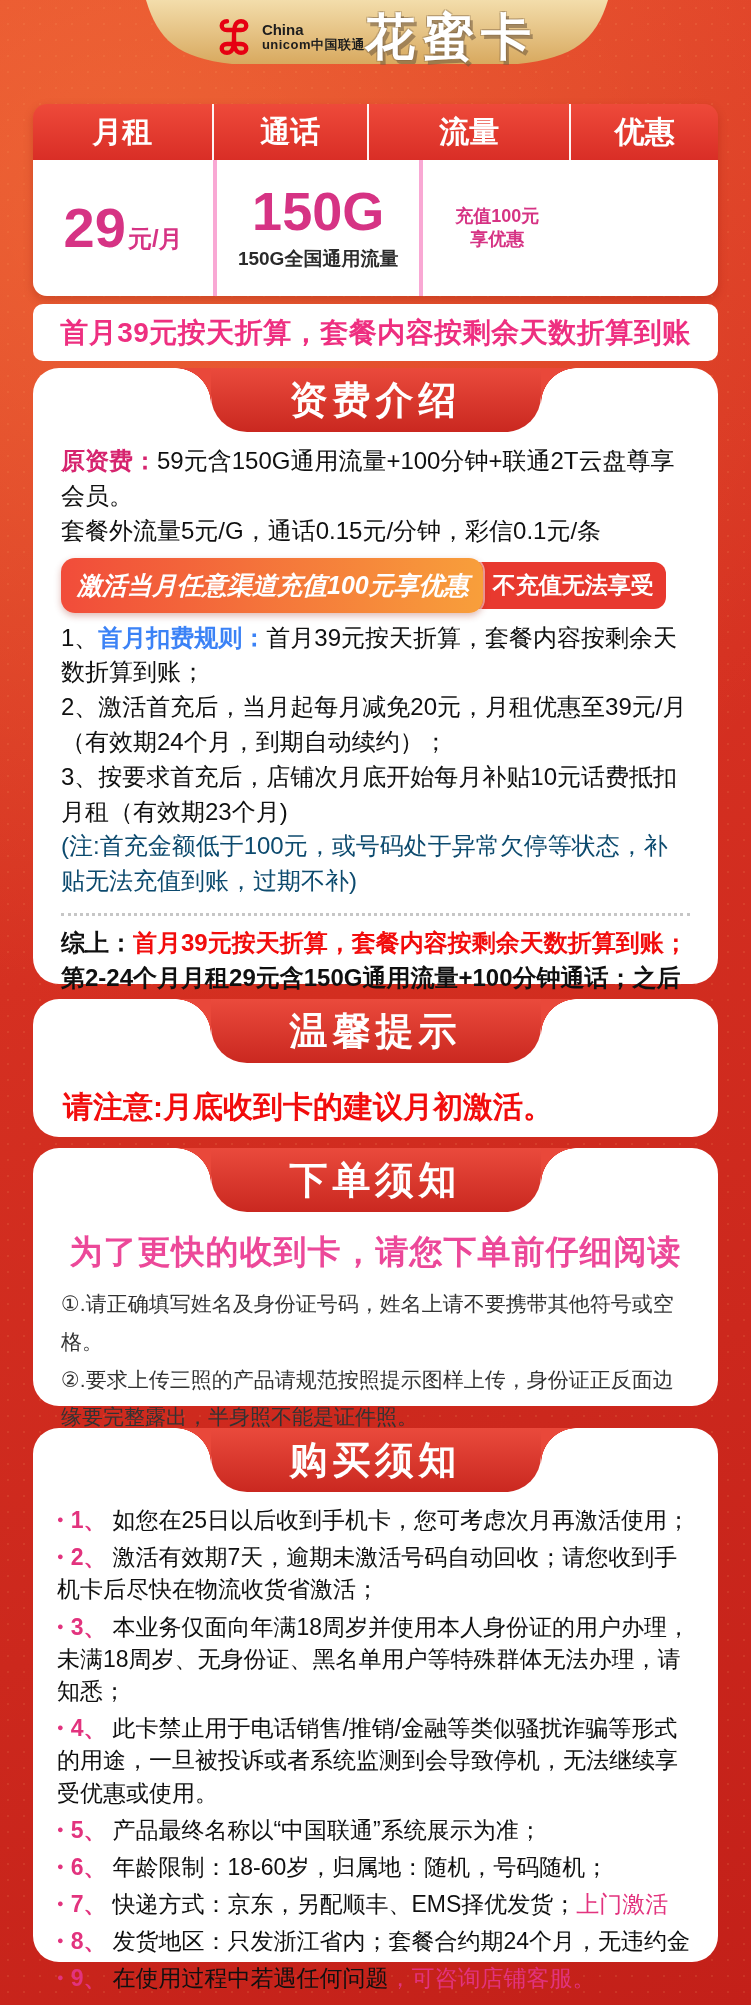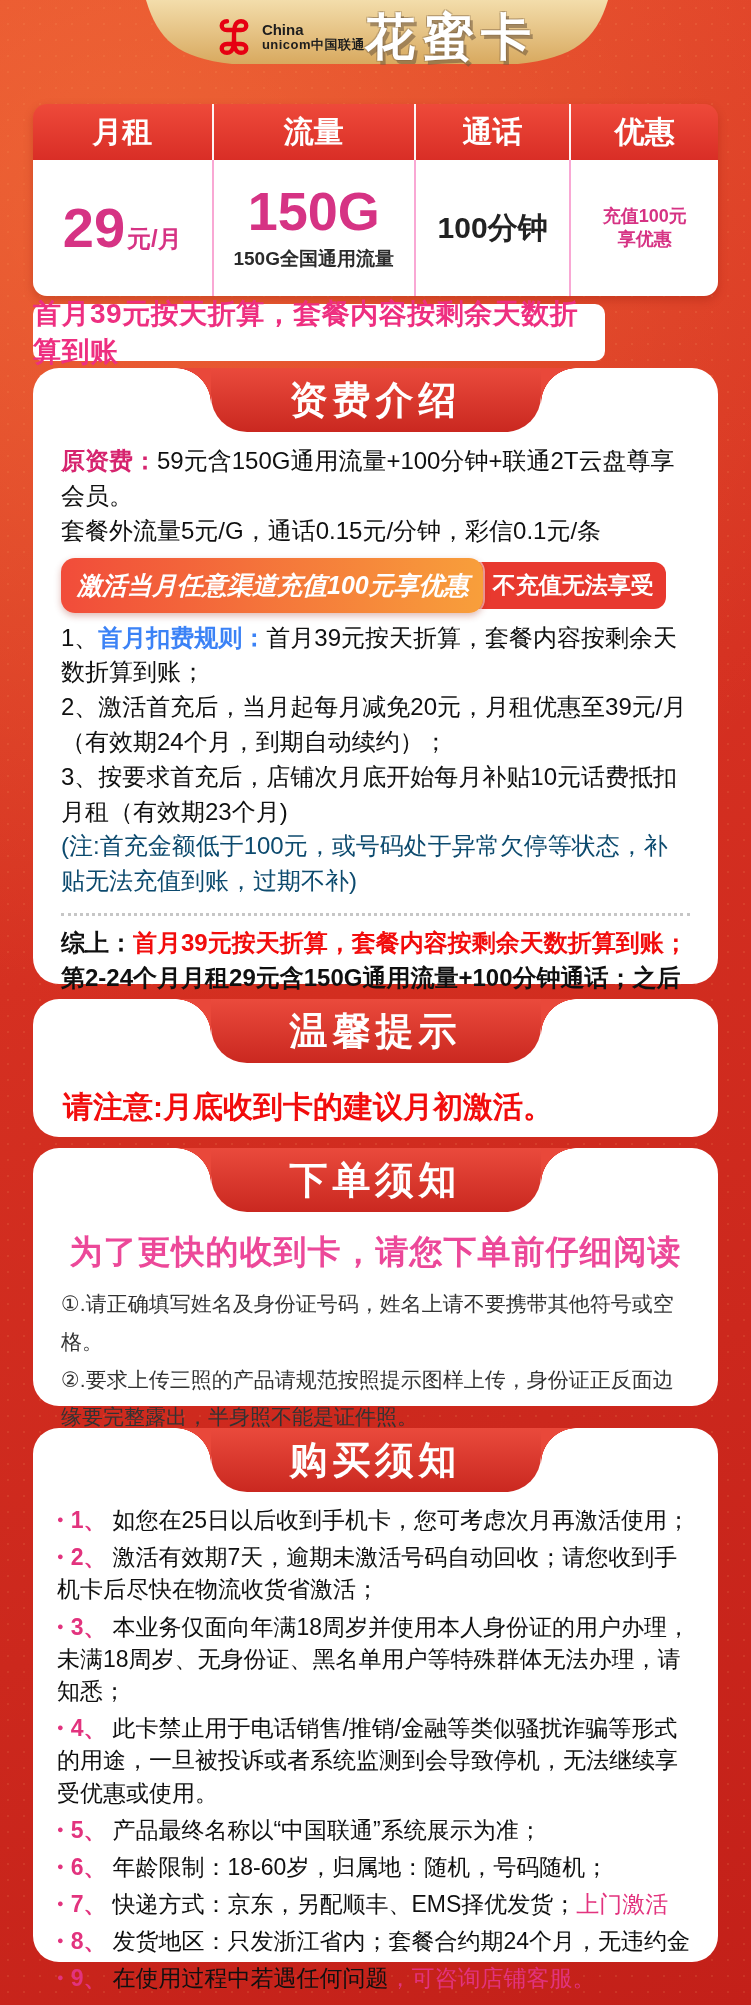--- a/index.html
+++ b/index.html
@@ -24,31 +24,31 @@
   .page-title{
     font-size:50px;font-weight:900;color:#fff;letter-spacing:8px;
     text-shadow:3px 4px 0 rgba(110,85,60,.55),-1px -1px 0 rgba(110,85,60,.3),1px -1px 0 rgba(110,85,60,.3),-1px 1px 0 rgba(110,85,60,.3);
   }
   
   .table-card{position:absolute;left:33px;top:104px;width:685px;border-radius:14px;overflow:hidden;box-shadow:0 4px 10px rgba(120,10,5,.25);}
   .table-head{display:flex;height:56px;background:linear-gradient(180deg,#ee4a3a,#d92e26);}
   .th{display:flex;align-items:center;justify-content:center;color:#fff;font-size:30px;font-weight:800;border-left:2px solid rgba(255,255,255,.95);}
   .th:first-child{border-left:none;}
   .table-body{display:flex;height:136px;background:#fff;}
-  .td{display:flex;flex-direction:column;align-items:center;justify-content:center;border-left:2px solid #f9a8d4;}
+  .td{display:flex;flex-direction:column;align-items:center;justify-content:center;border-left:4px solid #f9a8d4;}
   .td:first-child{border-left:none;}
   .c1{width:26.3%;} .c2{width:29.5%;} .c3{width:22.6%;} .c4{width:21.6%;}
   .fee-row{display:flex;align-items:baseline;}
   .big-pink{font-size:56px;font-weight:900;color:#d63384;line-height:1;}
   .fee-unit{font-size:24px;font-weight:800;color:#d63384;margin-left:2px;}
   .data-note{font-size:19px;color:#2b2b2b;margin-top:8px;font-weight:600;}
   .voice{font-size:30px;color:#222;font-weight:600;}
   .discount{font-size:18px;font-weight:800;color:#d63384;text-align:center;line-height:1.3;}
   
-  .banner{position:absolute;left:33px;top:304px;width:572px;height:57px;background:#fff;border-radius:10px;
+  .banner{position:absolute;left:33px;top:304px;width:685px;height:57px;background:#fff;border-radius:10px;
     display:flex;align-items:center;justify-content:center;font-size:28px;font-weight:800;color:#ee2f80;letter-spacing:.5px;}
   
   .card{position:absolute;left:33px;width:685px;background:#fff;border-radius:26px;}
   .card-tariff{top:368px;height:616px;}
   .card-tips{top:999px;height:138px;}
   .card-order{top:1148px;height:258px;}
   .card-buy{top:1428px;height:534px;}
   .tab{margin:0 auto;width:330px;height:64px;position:relative;
     background:linear-gradient(180deg,#ea4a3c,#ca2820);border-radius:0 0 36px 36px;
     display:flex;align-items:center;justify-content:center;
@@ -111,37 +111,34 @@
         <span class="brand-cn"><span>unicom</span><span>中国联通</span></span>
       </div>
     </div>
     <div class="page-title">花蜜卡</div>
   </div>
 </div>
 
 <div class="table-card">
   <div class="table-head">
     <div class="th c1">月租</div>
+    <div class="th c3">通话</div>
     <div class="th c2">流量</div>
-    <div class="th c3">通话</div>
     <div class="th c4">优惠</div>
   </div>
   <div class="table-body">
     <div class="td c1">
       <div class="fee-row">
         <span class="big-pink">29</span>
         <span class="fee-unit">元/月</span>
       </div>
     </div>
     <div class="td c2">
       <span class="big-pink" style="font-size:54px;">150G</span>
       <span class="data-note">150G全国通用流量</span>
-    </div>
-    <div class="td c3">
-      <span class="voice">100分钟</span>
     </div>
     <div class="td c4">
       <div class="discount">
         <div>充值100元</div>
         <div>享优惠</div>
       </div>
     </div>
   </div>
 </div>
 

